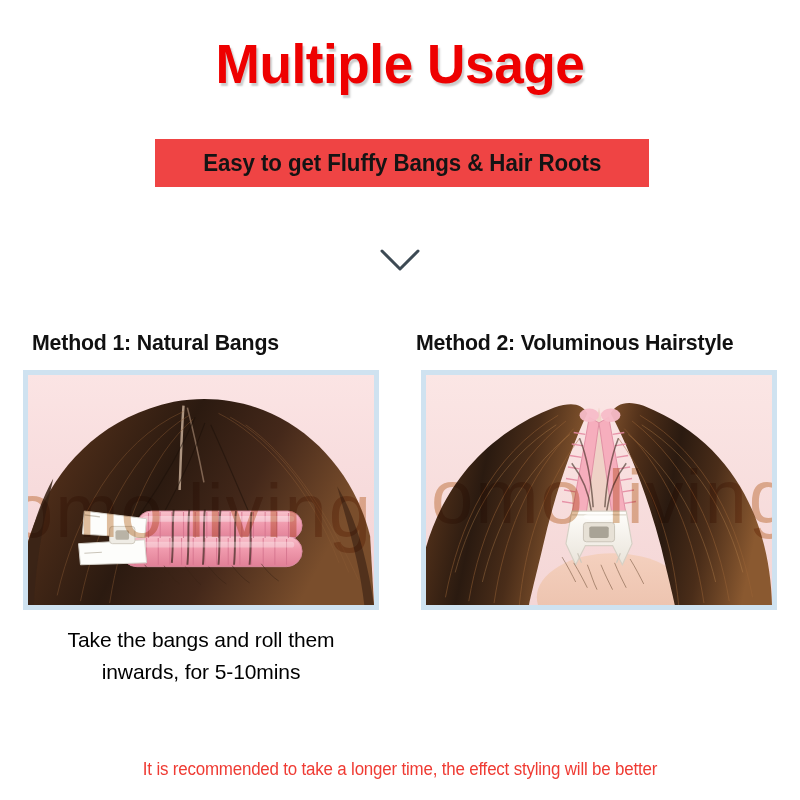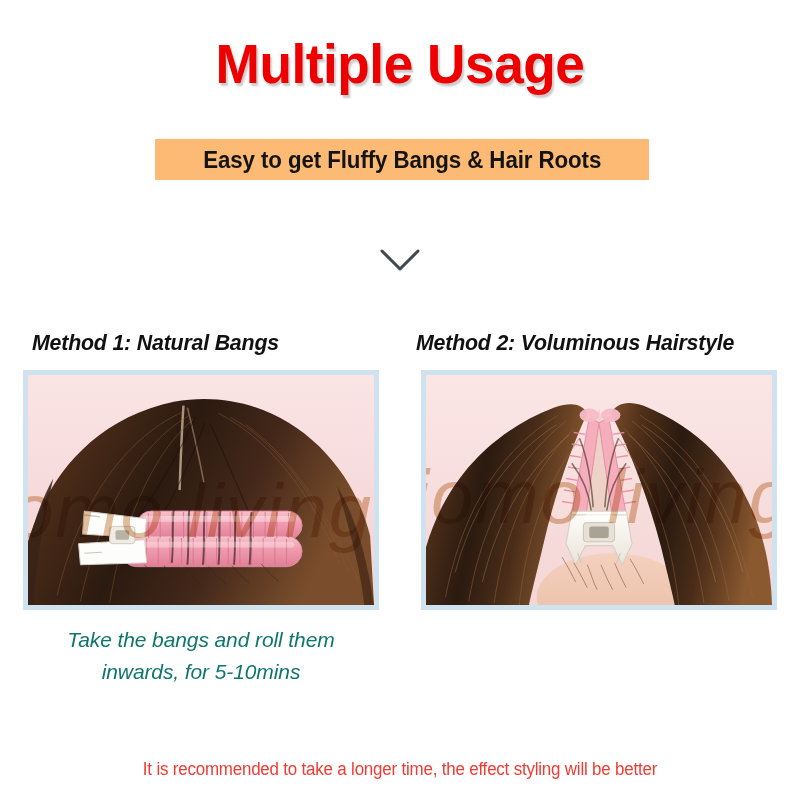--- a/index.html
+++ b/index.html
@@ -34,22 +34,22 @@
     transform-origin: center top;
     white-space: nowrap;
   }
 
   
   .banner {
     position: absolute;
     left: 155px;
     top: 139px;
     width: 494px;
-    height: 41px;
-    background: #fdba74;
+    height: 48px;
+    background: #ef4444;
     display: flex;
     align-items: center;
     justify-content: center;
   }
   .banner-text {
     font-family: "Liberation Sans", sans-serif;
     font-weight: bold;
     font-size: 23px;
     line-height: 26px;
     color: #141414;
@@ -70,21 +70,20 @@
   
   .methods {
     position: absolute;
     left: 0;
     top: 330px;
     width: 800px;
     display: flex;
     justify-content: space-between;
     padding: 0 12px;
     box-sizing: border-box;
-    font-style: italic;
   }
   .method {
     width: 378px;
     display: flex;
     flex-direction: column;
     align-items: center;
   }
   .method-heading {
     align-self: flex-start;
     font-family: "Liberation Sans", sans-serif;
@@ -136,21 +135,21 @@
   .wm-right { left: -14px; top: 78px; }
 
   
   .caption {
     margin-top: 14px;
     width: 356px;
     text-align: center;
     font-family: "Liberation Sans", sans-serif;
     font-size: 21px;
     line-height: 32px;
-    color: #0f766e;
+    color: #000000;
     letter-spacing: -0.1px;
   }
   .caption div { white-space: nowrap; }
 
   
   .footer-note {
     position: absolute;
     left: 0;
     top: 757px;
     width: 800px;

